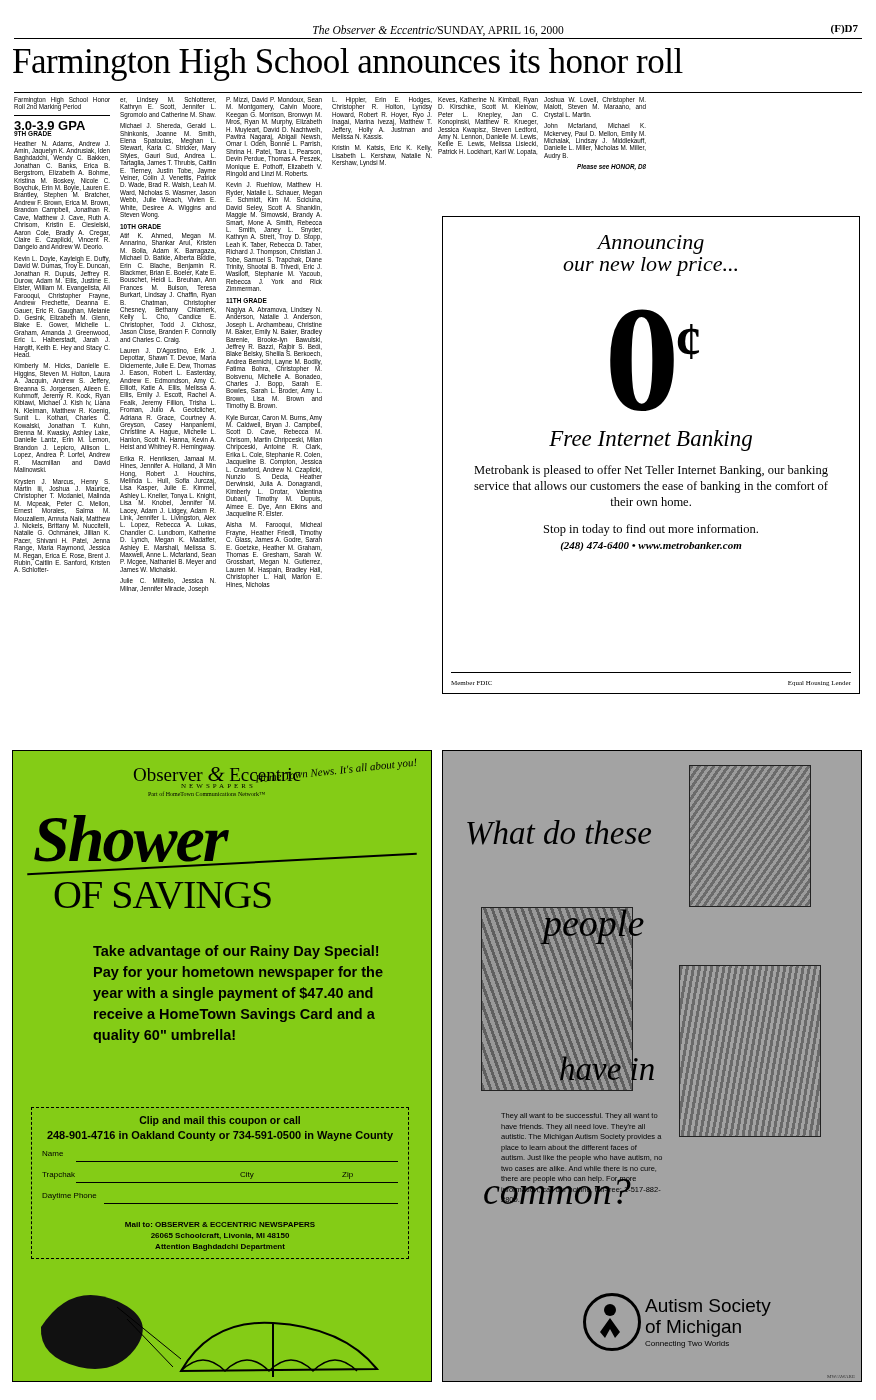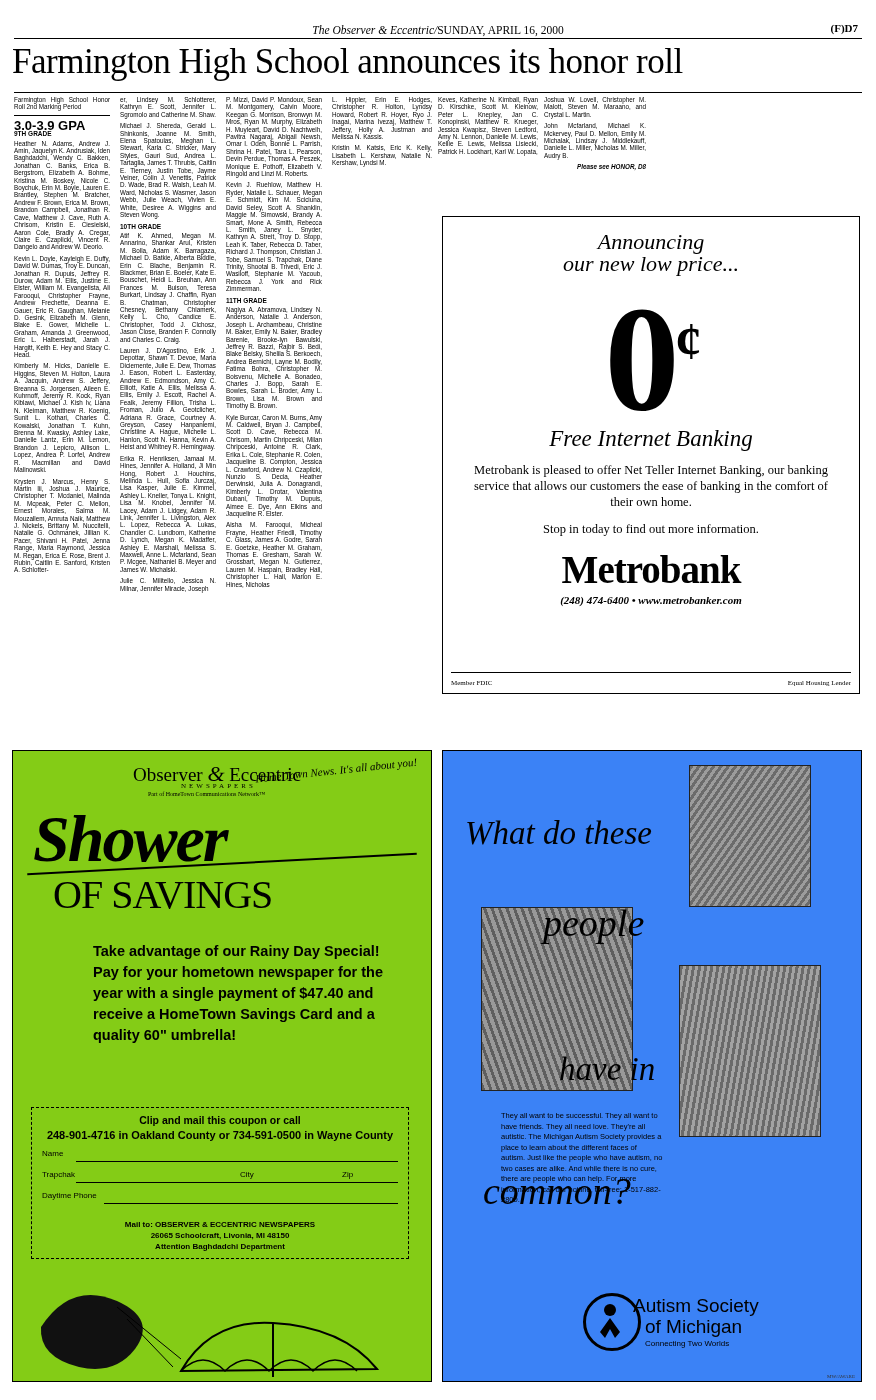--- a/index.html
+++ b/index.html
@@ -57,39 +57,39 @@
   .coupon .cp2{font-size:11px;font-weight:bold;text-align:center;margin-top:3px;font-family:"Liberation Sans",sans-serif;}
   .fieldrow{position:relative;margin:9px 10px 0 10px;font-size:8px;font-family:"Liberation Sans",sans-serif;}
   .fieldrow .lbl{position:absolute;left:0;top:-1px;}
   .fieldrow .ln{border-bottom:1px solid #000;height:11px;margin-left:34px;}
   .fieldrow .lbl2{position:absolute;left:198px;top:-1px;}
   .fieldrow .lbl3{position:absolute;left:300px;top:-1px;}
   .mailto{position:absolute;left:0;right:0;bottom:6px;text-align:center;font-size:8px;font-weight:bold;line-height:11px;font-family:"Liberation Sans",sans-serif;}
   .umbrella{position:absolute;left:18px;bottom:4px;width:380px;height:110px;}
 
   
-  .autism{position:absolute;left:442px;top:750px;width:418px;height:630px;border:1px solid #000;background:#3b82f6;overflow:hidden;}
+  .autism{position:absolute;left:442px;top:750px;width:418px;height:630px;border:1px solid #000;background:#a3a3a3;overflow:hidden;}
   .photo{position:absolute;background:#8d8d8d;border:1px solid #222;}
   .ph1{left:246px;top:14px;width:120px;height:140px;
        background:repeating-linear-gradient(125deg,#6b6b6b 0 3px,#9c9c9c 3px 6px),#777;}
   .ph2{left:38px;top:156px;width:150px;height:182px;
        background:repeating-linear-gradient(70deg,#5f5f5f 0 3px,#999 3px 7px),#7a7a7a;}
   .ph3{left:236px;top:214px;width:140px;height:170px;
        background:repeating-linear-gradient(100deg,#6a6a6a 0 3px,#a2a2a2 3px 6px),#808080;}
   .aword{position:absolute;font-family:"Liberation Serif",serif;font-style:italic;}
   .aw1{left:22px;top:64px;font-size:33px;}
   .aw2{left:100px;top:150px;font-size:38px;}
   .aw3{left:116px;top:300px;font-size:33px;}
   .aw4{left:40px;top:418px;font-size:38px;}
   .acopy{position:absolute;left:28px;top:360px;width:162px;font-size:7.5px;line-height:10.5px;font-family:"Liberation Sans",sans-serif;margin-left:30px;}
   .alogo{position:absolute;left:140px;bottom:26px;width:230px;height:64px;}
   .alogo .mark{position:absolute;left:0;top:2px;width:52px;height:52px;border:3px solid #000;border-radius:50%;}
   .alogo .mark .fig{position:absolute;left:18px;top:8px;width:12px;height:12px;background:#000;border-radius:50%;}
   .alogo .mark .body{position:absolute;left:14px;top:22px;width:20px;height:20px;background:#000;clip-path:polygon(50% 0,100% 70%,75% 100%,50% 55%,25% 100%,0 70%);}
-  .alogo .t1{position:absolute;left:50px;top:4px;font-size:19px;font-family:"Liberation Sans",sans-serif;}
+  .alogo .t1{position:absolute;left:62px;top:4px;font-size:19px;font-family:"Liberation Sans",sans-serif;}
   .alogo .t2{position:absolute;left:62px;top:25px;font-size:19px;font-family:"Liberation Sans",sans-serif;}
   .alogo .t3{position:absolute;left:62px;top:48px;font-size:8px;font-family:"Liberation Sans",sans-serif;}
   .acode{position:absolute;right:6px;bottom:2px;font-size:5px;color:#333;}
 </style>
 </head>
 <body>
 
 <div class="page">
 
   <div class="masthead">
@@ -153,21 +153,20 @@
   <div class="metro">
     <div class="metro-inner">
       <div class="metro-announce">Announcing</div>
       <div class="metro-announce" style="margin-top:-4px;">our new low price...</div>
       <div class="bigzero">
         <span>0</span><span class="cent">¢</span>
       </div>
       <div class="metro-free">Free Internet Banking</div>
       <div class="metro-body">Metrobank is pleased to offer Net Teller Internet Banking, our banking service that allows our customers the ease of banking in the comfort of their own home.</div>
       <div class="metro-stop">Stop in today to find out more information.</div>
-      <div class="metro-logo">Metrobank</div>
       <div class="metro-contact">(248) 474-6400 • www.metrobanker.com</div>
       <div class="rule" style="left:0;right:0;bottom:14px;width:100%;height:1px;"></div>
       <div class="metro-foot">
         <span class="l">Member FDIC</span>
         <span class="r">Equal Housing Lender</span>
       </div>
     </div>
   </div>
 
   <div class="shower">

